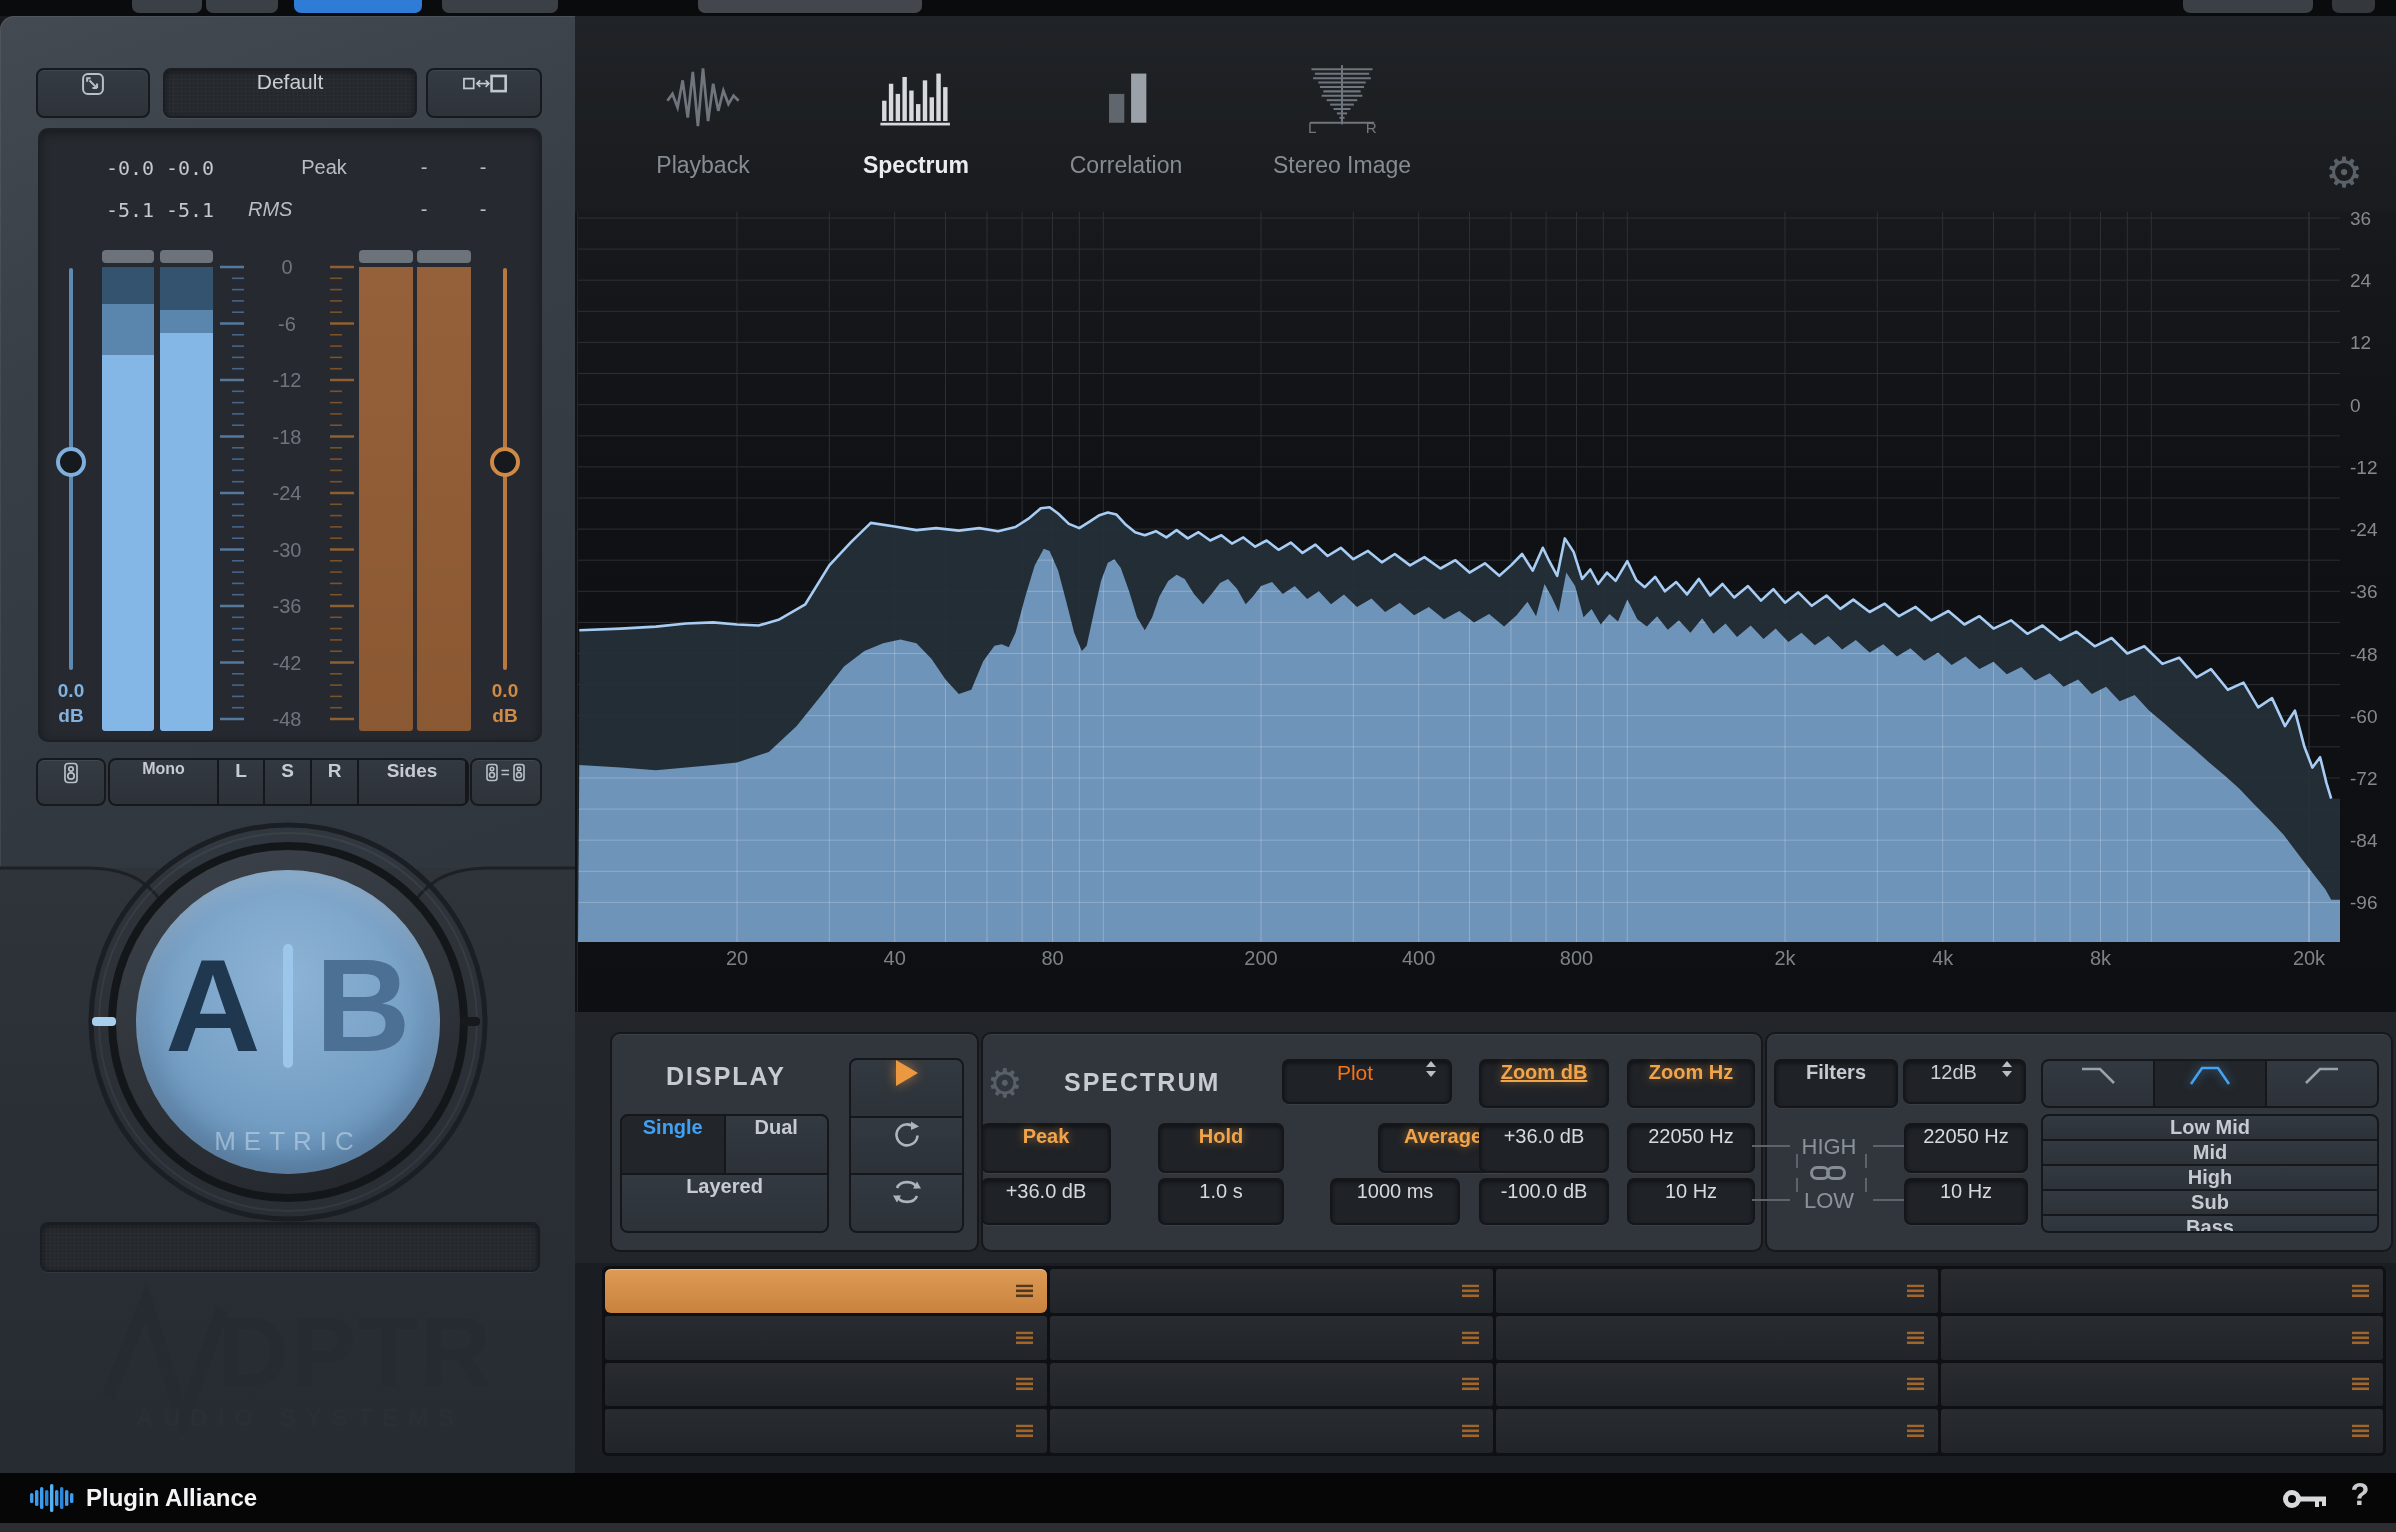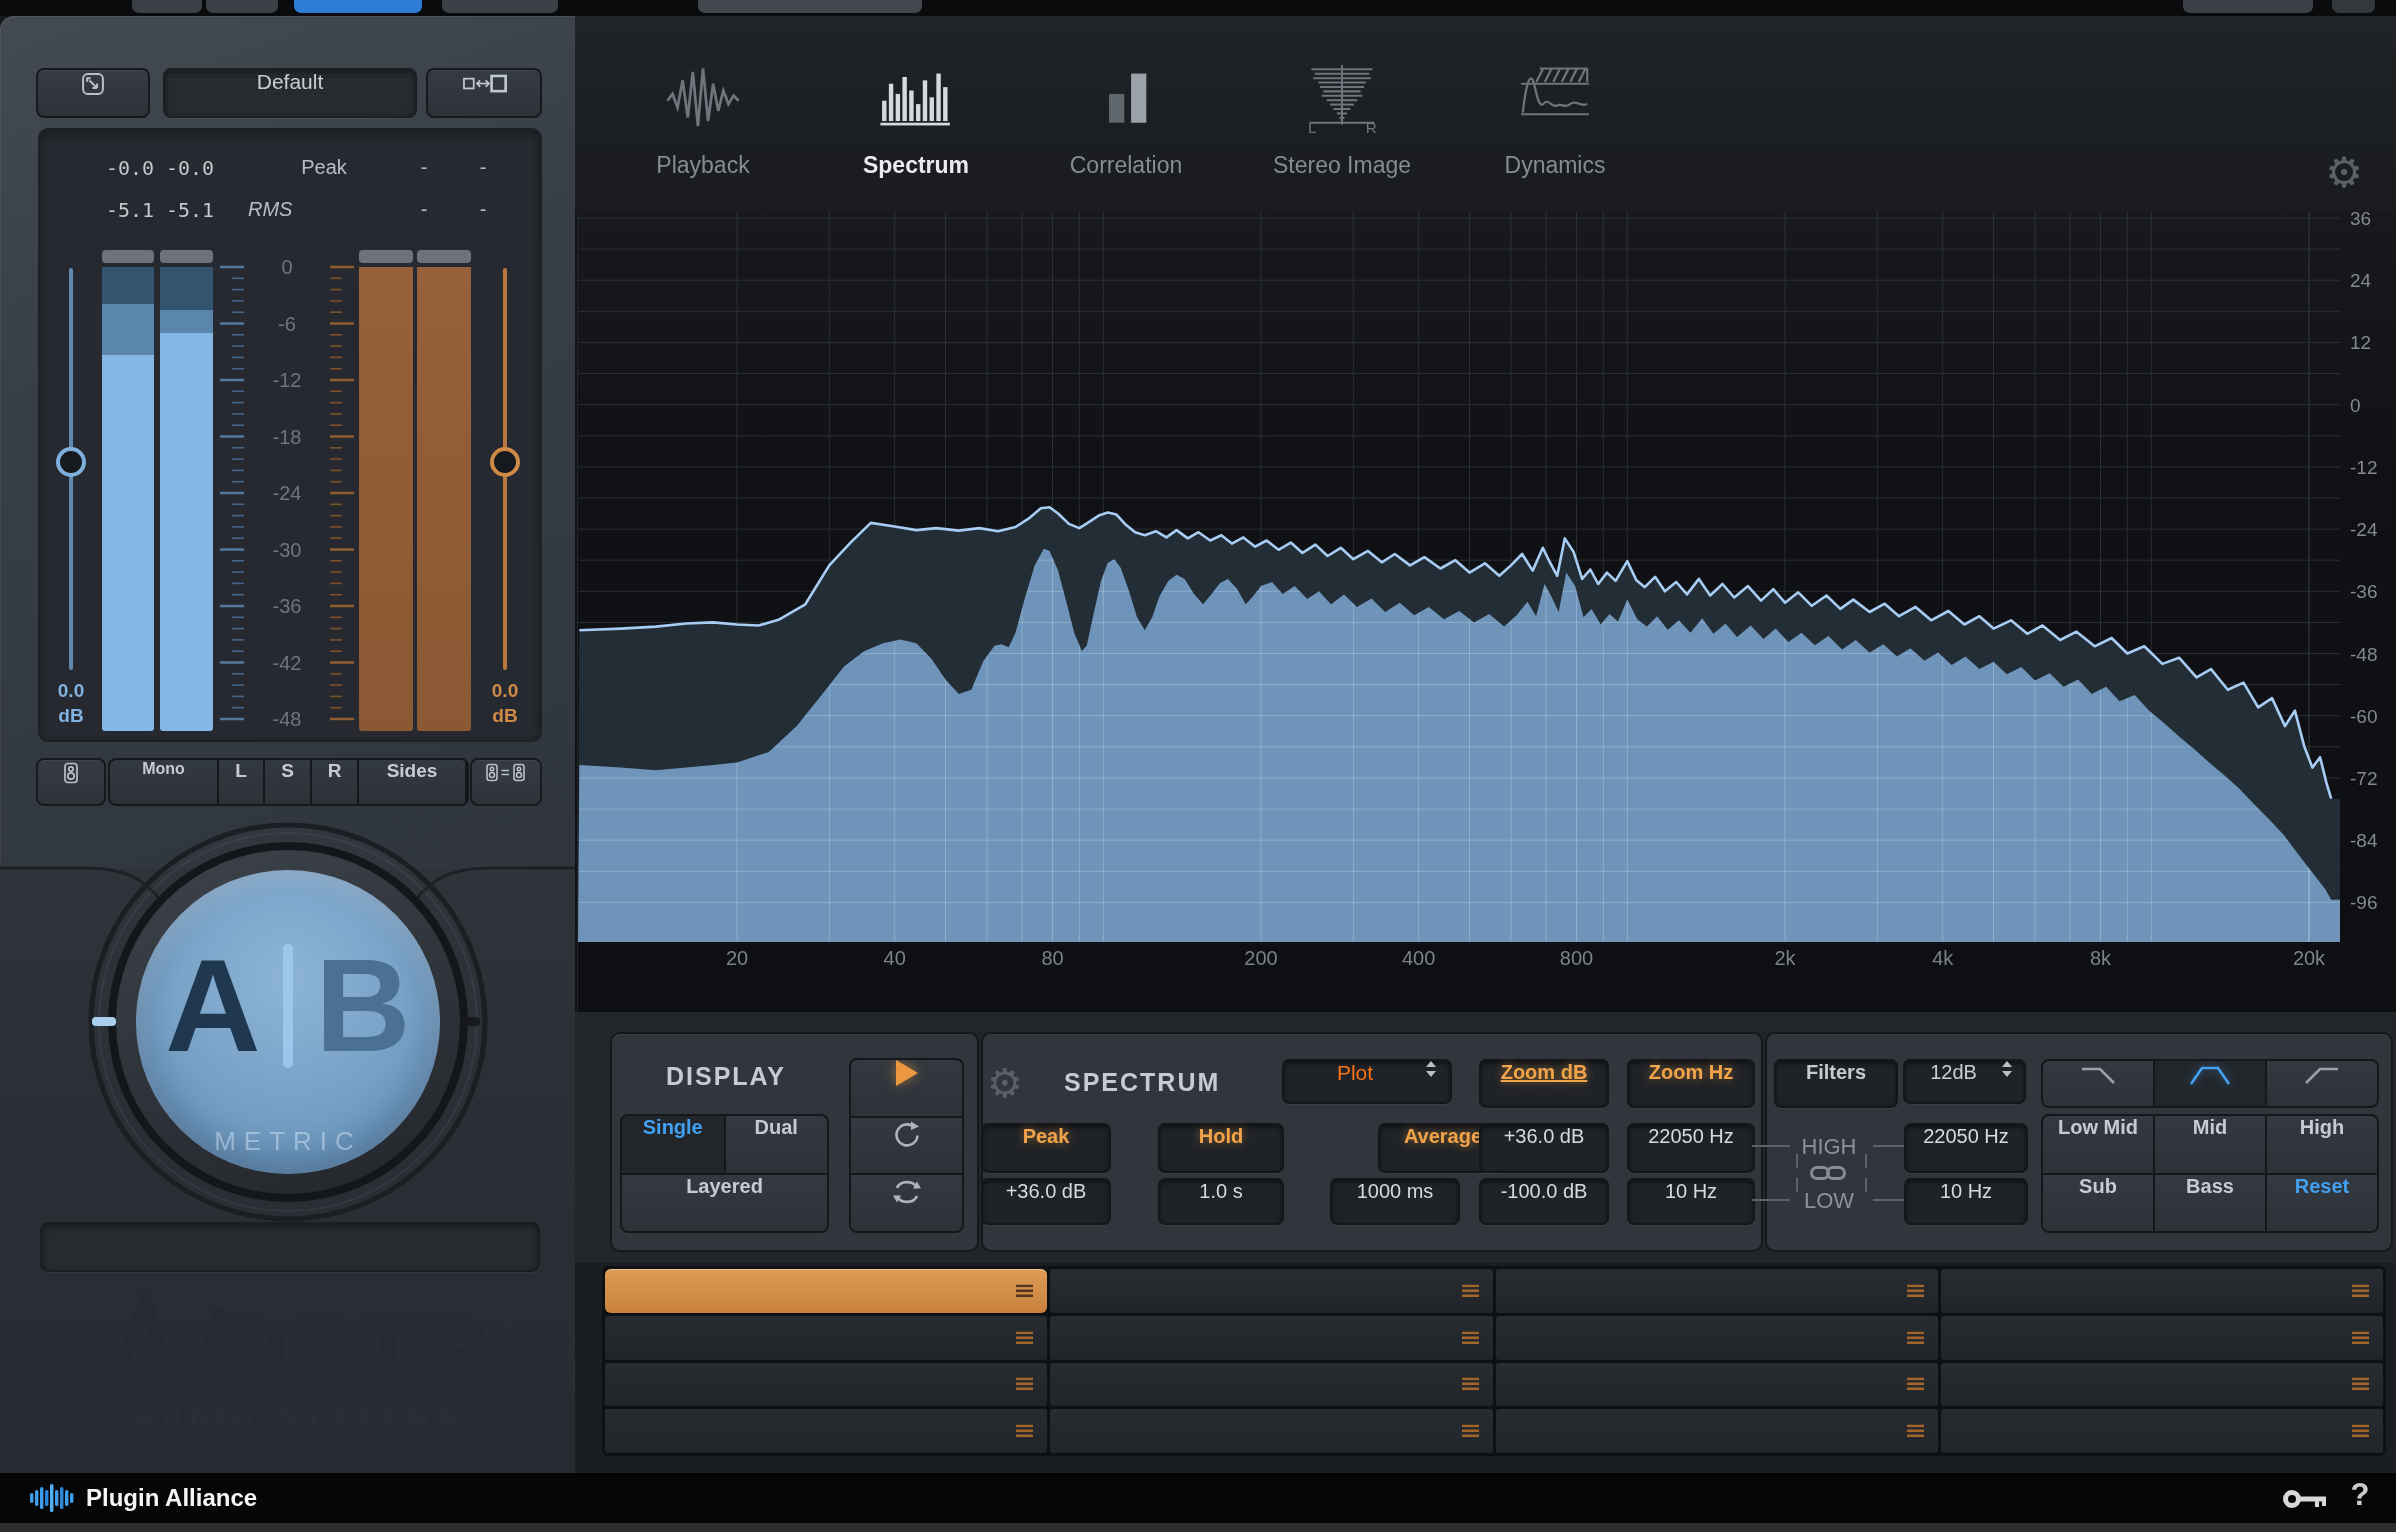--- a/index.html
+++ b/index.html
@@ -326,29 +326,20 @@
         <line x1="14" y1="23.7" x2="32" y2="23.7"></line>
         <line x1="16" y1="26.3" x2="30" y2="26.3"></line>
       <line x1="18" y1="28.9" x2="28" y2="28.9"></line>
         <line x1="20" y1="31.5" x2="26" y2="31.5"></line>
         <line x1="21.5" y1="34.1" x2="24.5" y2="34.1"></line>
       <line x1="4" y1="37" x2="42" y2="37"></line>
       <text x="3" y="43" font-size="9" fill="currentColor" stroke="none">L</text>
       <text x="37" y="43" font-size="9" fill="currentColor" stroke="none">R</text>
     </svg>
     <div class="tlabel">Stereo Image</div>
-  </div>
-  <div class="tab" style="left:1470px;">
-    <svg width="78" height="78" viewBox="0 0 46 46" stroke="currentColor" fill="none" stroke-width="1.3">
-      <line x1="3" y1="14" x2="43" y2="14"></line>
-        <line x1="3" y1="32" x2="43" y2="32"></line>
-      <path d="M12,13 L16,5 M17,13 L21,5 M22,13 L26,5 M27,13 L31,5 M32,13 L36,5 M37,13 L41,5 M14,5 H42 M42,5 V13"></path>
-      <path d="M4,31 C6,14 8,8 10,12 C12,18 13,28 16,26 C19,22 21,28 24,27 C27,25 29,29 32,26 C35,23 38,28 42,26"></path>
-    </svg>
-    <div class="tlabel">Dynamics</div>
   </div>
   <div class="abs flexc" style="left:2318px;top:148px;width:52px;height:46px;color:#5a6168;font-size:42px;font-family:'DejaVu Sans',sans-serif;">
     <span>⚙</span>
   </div>
 
   <svg class="abs" id="spec-svg" style="left:578px;top:212px;" width="1818" height="806">
       <defs>
       <linearGradient id="bgG" x1="0" y1="0" x2="0" y2="1">
         <stop offset="0" stop-color="#17191c"></stop>
           <stop offset="0.35" stop-color="#0f1114"></stop>
@@ -621,21 +612,21 @@
       <rect x="18.5" y="5.5" width="17" height="11" rx="5.5"></rect>
   </svg>
   <div class="abs" style="left:1789px;top:1188px;width:80px;text-align:center;font-size:22px;color:#8b9199;">LOW</div>
   <div class="abs val flexc" style="left:1904px;top:1123px;width:120px;height:46px;">
       <span>22050 Hz</span>
     </div>
   <div class="abs val flexc" style="left:1904px;top:1178px;width:120px;height:43px;">
       <span>10 Hz</span>
     </div>
 
-  <div class="abs grp" style="left:2041px;top:1114px;width:334px;height:115px;grid-template-columns:1fr 1fr 1fr;grid-template-rows:1fr 1fr;">
+  <div class="abs grp" style="left:2041px;top:1114px;width:334px;height:115px;grid-template-columns:1fr;grid-template-rows:1fr 1fr;">
     <div class="cellbtn flexc">
         <span>Low Mid</span>
       </div>
     <div class="cellbtn flexc">
         <span>Mid</span>
       </div>
     <div class="cellbtn flexc">
         <span>High</span>
       </div>
     <div class="cellbtn flexc">

